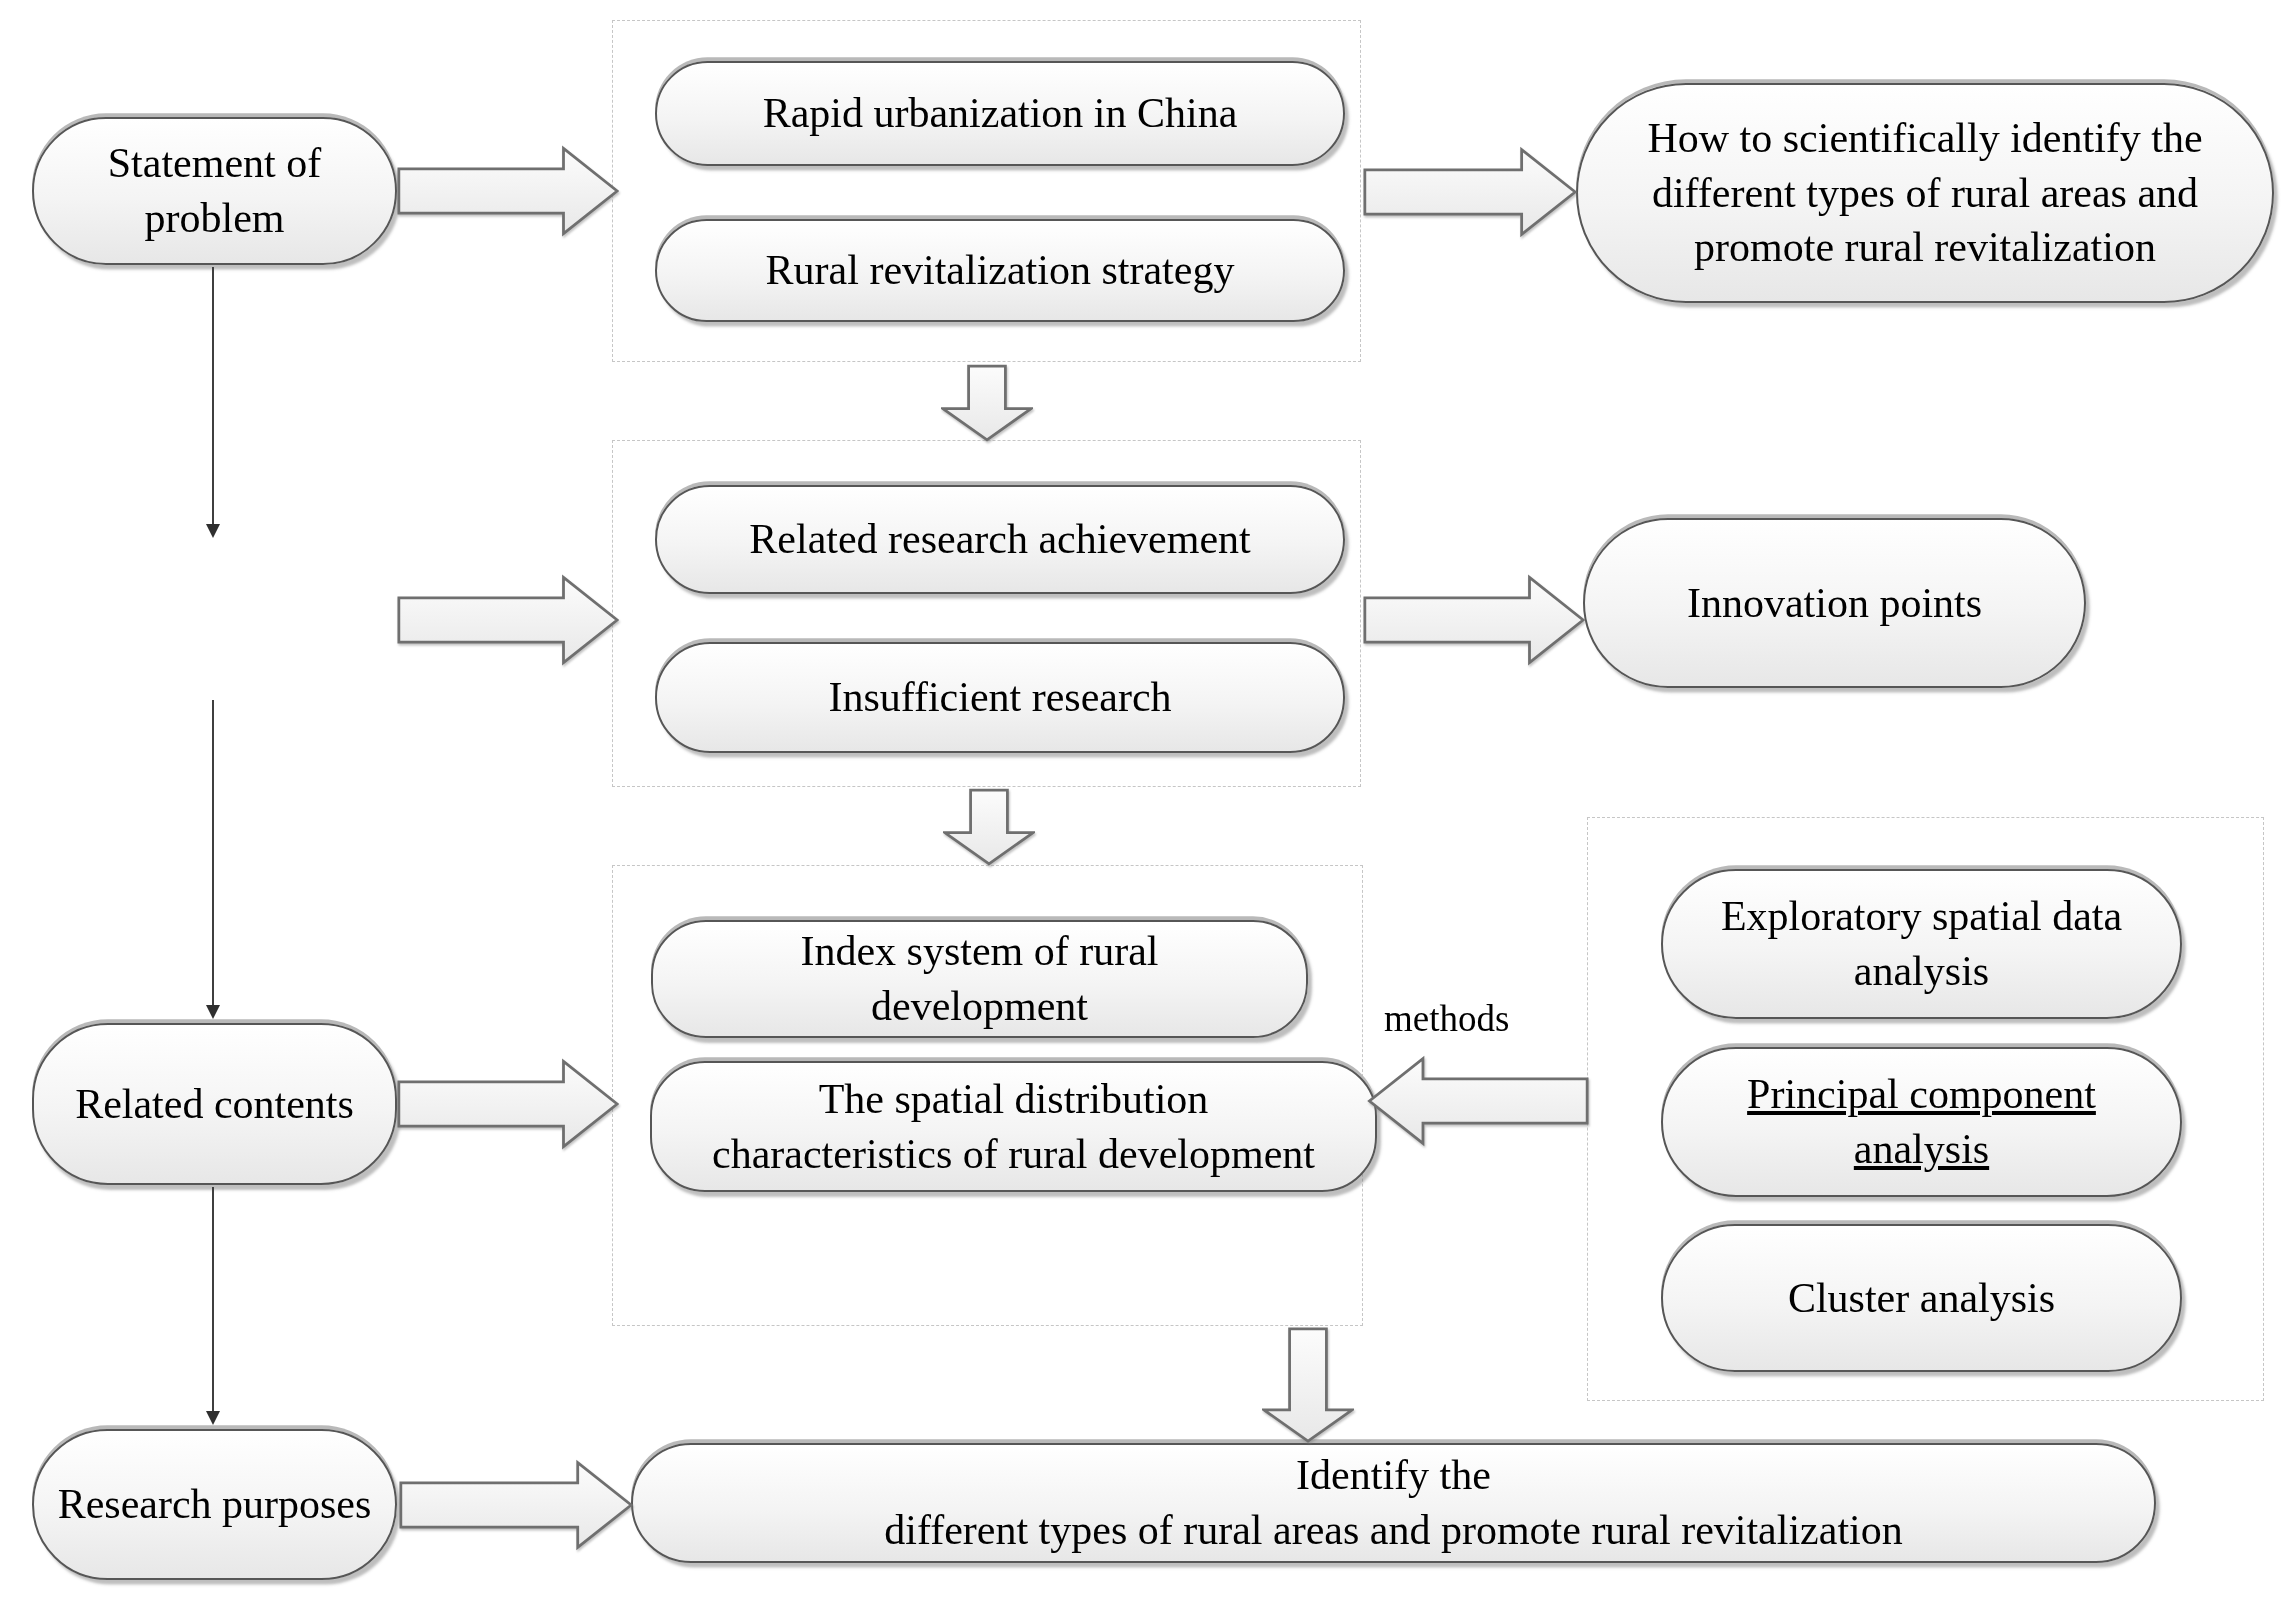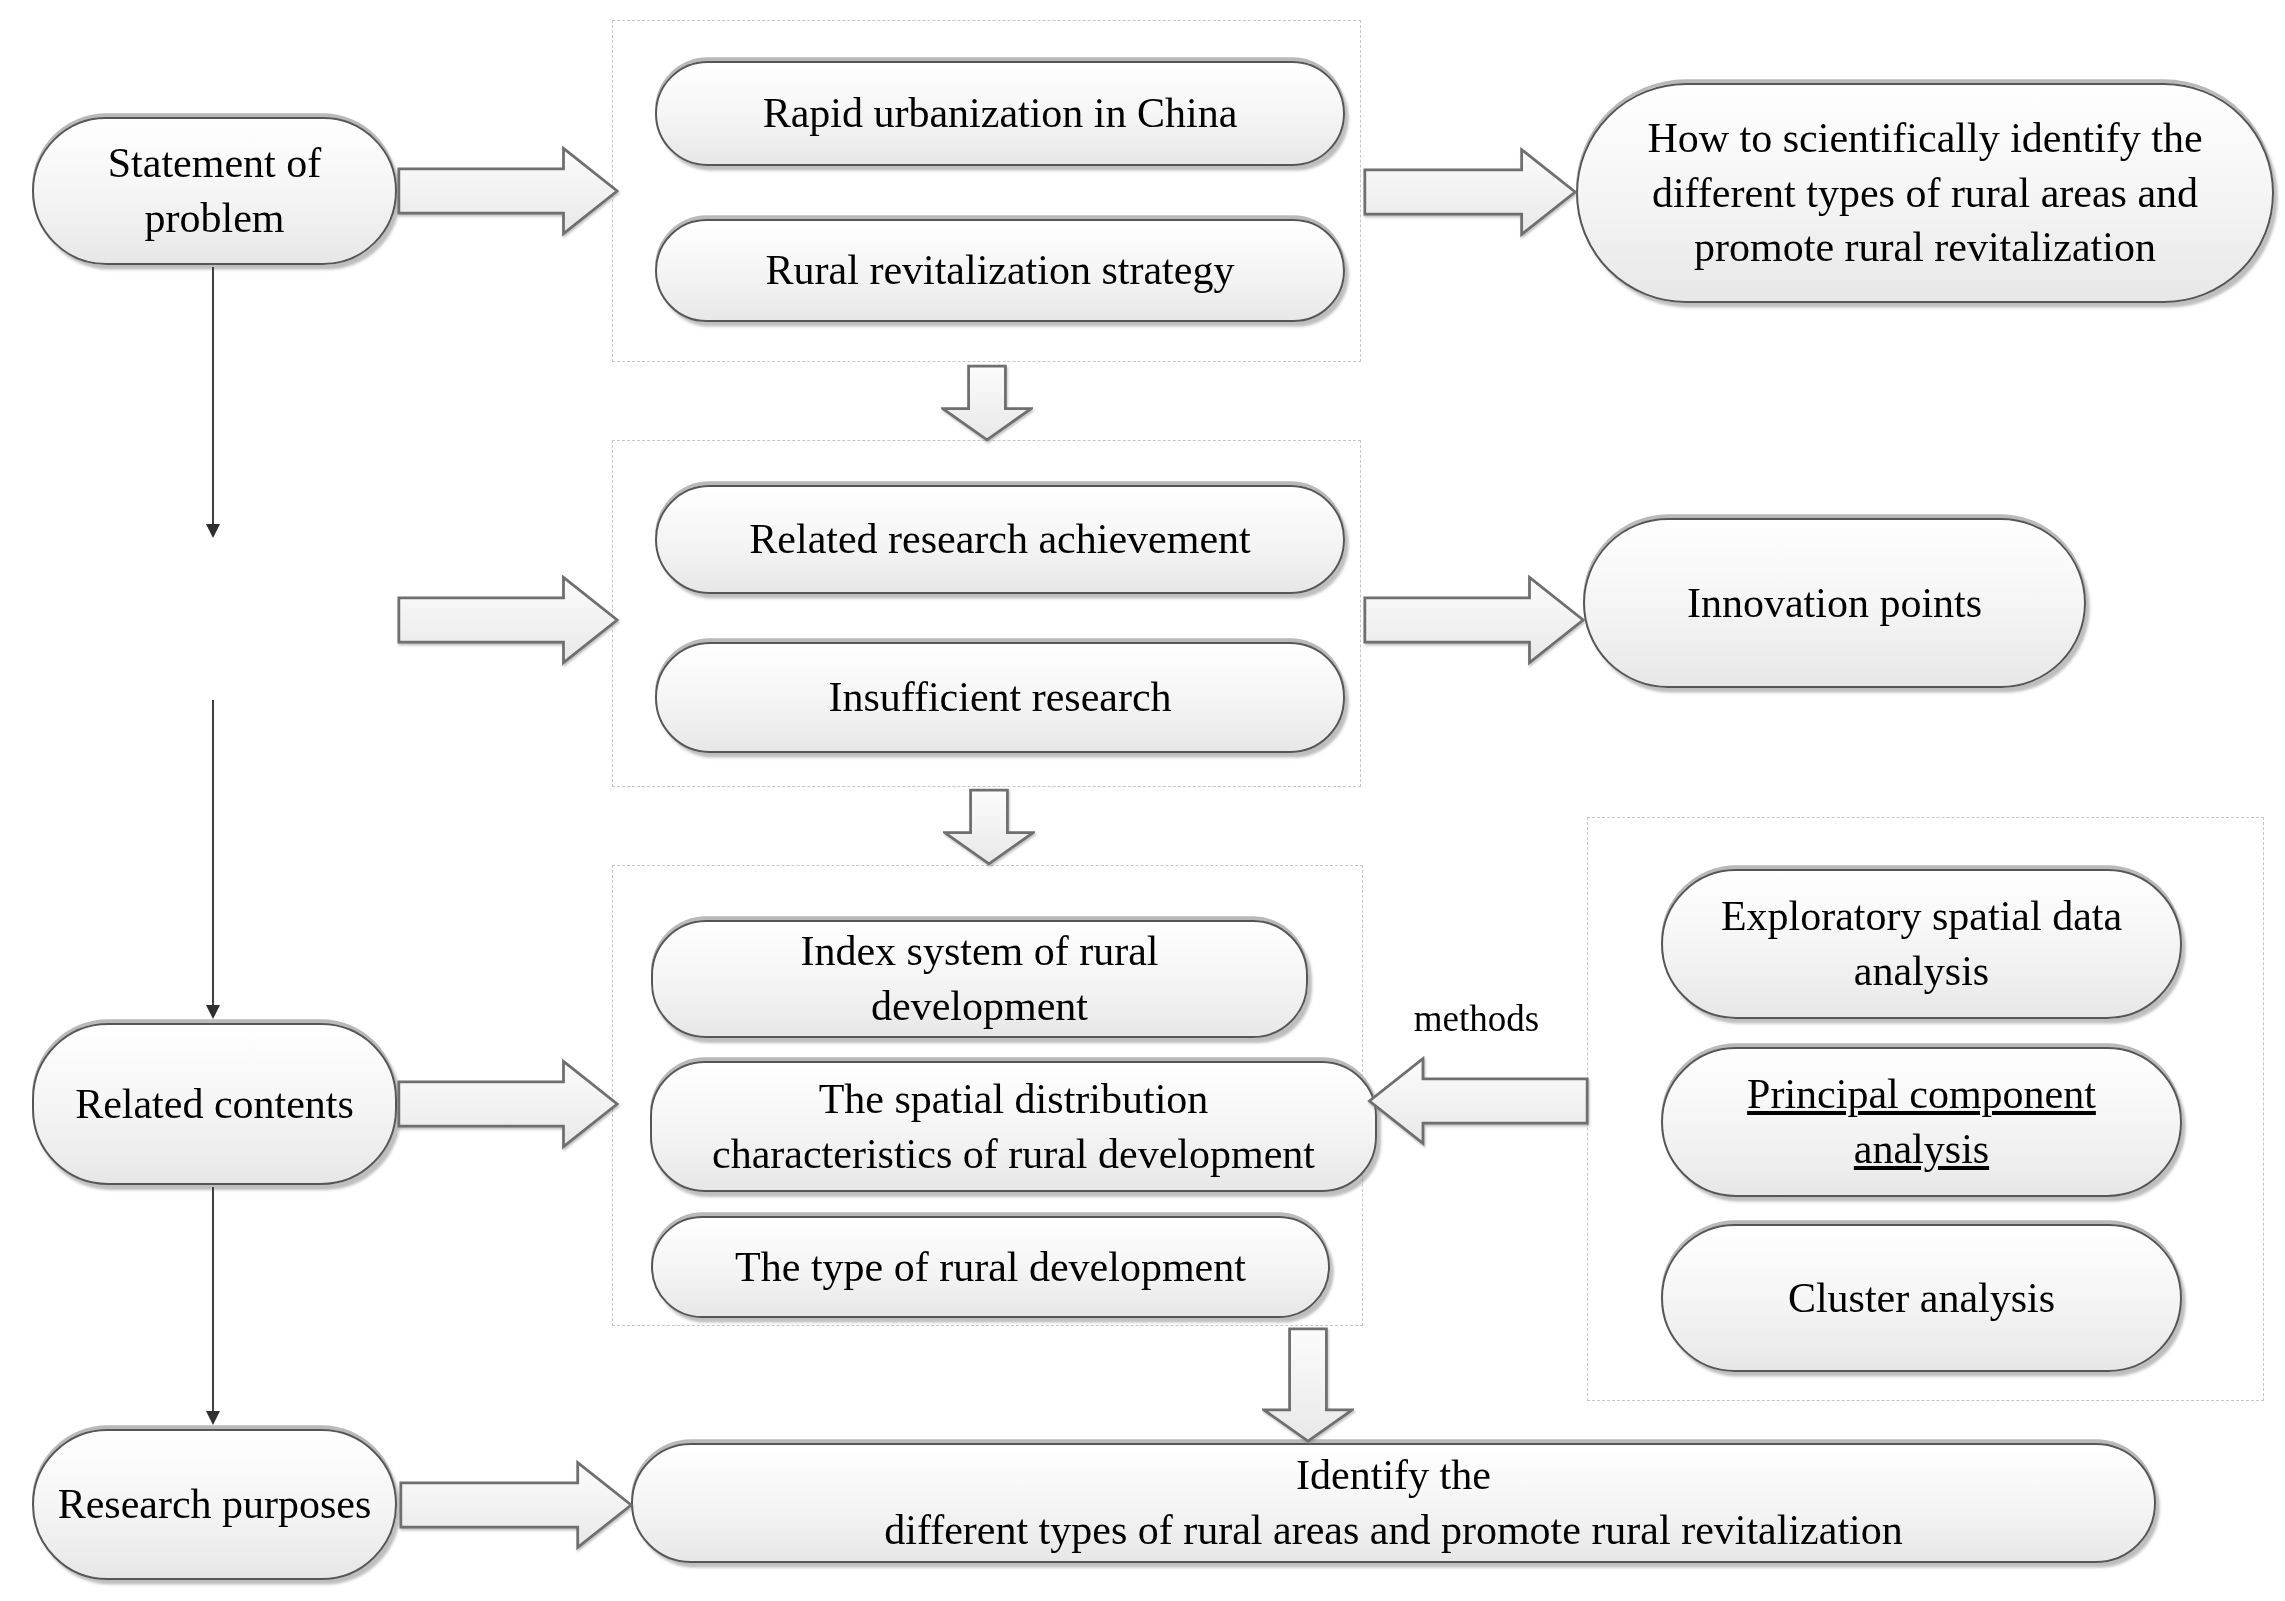--- a/index.html
+++ b/index.html
@@ -35,21 +35,21 @@
   .banner{border-radius:61px;}
   .blockarrow{position:absolute;filter:drop-shadow(1.8px 2.8px 0.9px rgba(120,120,120,0.45));}
   .thinarrow{position:absolute;}
   .thinarrow .line{position:absolute;left:0;top:0;width:1.8px;background:#3f3f3f;}
   .thinarrow .head{
     position:absolute;left:-6.5px;width:0;height:0;
     border-left:7.4px solid transparent;border-right:7.4px solid transparent;
     border-top:14.8px solid #2f2f2f;
   }
   .floatlabel{
-    position:absolute;font-size:37px;text-align:center;
+    position:absolute;font-size:37px;
     font-family:"Liberation Serif","DejaVu Serif",serif;color:#000;
   }
 </style>
 </head>
 <body>
 
 <div id="canvas">
 
   <svg width="0" height="0" style="position:absolute" aria-hidden="true">
     <defs>
@@ -86,21 +86,20 @@
   <div class="node pill" style="left:655px;top:61px;width:690px;height:105px;">Rapid urbanization in China</div>
   <div class="node pill" style="left:655px;top:219px;width:690px;height:103px;">Rural revitalization strategy</div>
 
   <div class="node pill" style="left:655px;top:485px;width:690px;height:109px;">Related research achievement</div>
   <div class="node pill" style="left:655px;top:642px;width:690px;height:111px;">Insufficient research</div>
 
   <div class="node pill" style="left:651px;top:920px;width:657px;height:118px;">Index system of rural
 development</div>
   <div class="node pill" style="left:650px;top:1061px;width:727px;height:131px;">The spatial distribution
 characteristics of rural development</div>
-  <div class="node pill" style="left:651px;top:1216px;width:679px;height:102px;">The type of rural development</div>
 
   <div class="node bigpill" style="left:1576px;top:83px;width:698px;height:220px;">How to scientifically identify the
 different types of rural areas and
 promote rural revitalization</div>
   <div class="node bigpill" style="left:1583px;top:518px;width:503px;height:170px;">Innovation points</div>
 
   <div class="node bigpill" style="left:1661px;top:869px;width:521px;height:150px;">Exploratory spatial data
 analysis</div>
   <div class="node bigpill" style="left:1661px;top:1047px;width:521px;height:150px;text-decoration:underline;">Principal component
 analysis</div>

